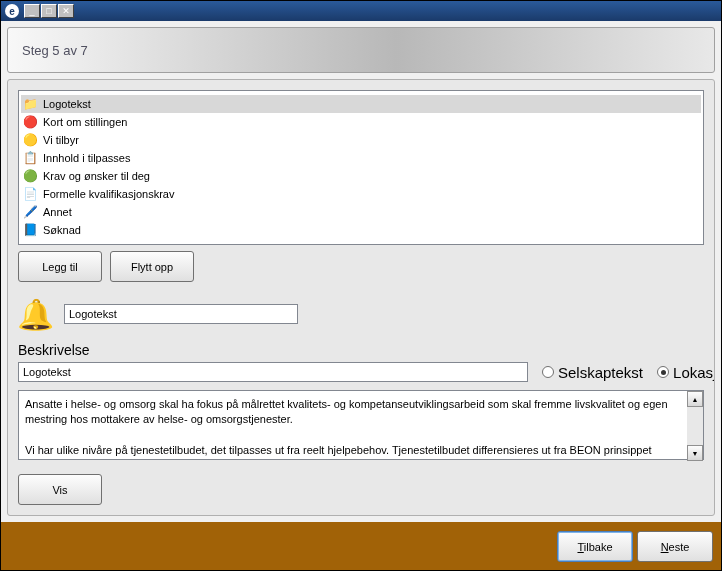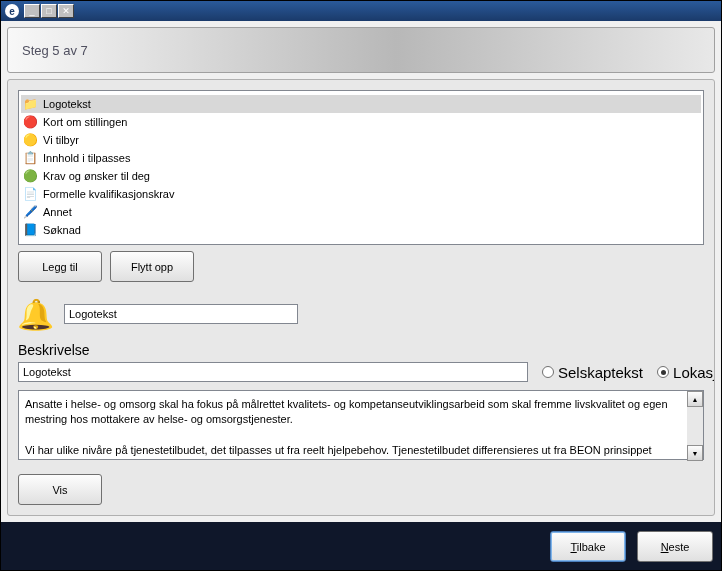--- a/index.html
+++ b/index.html
@@ -204,25 +204,25 @@
 .scroll-btn {
   height: 16px;
   background: linear-gradient(to bottom, #fdfdfd, #d8d8d8);
   border: 1px solid #909090;
   display: flex; align-items: center; justify-content: center;
   font-size: 7px;
 }
 .scroll-track { flex: 1; }
 .vis-row { margin-top: 12px; }
 .footer {
-  background: #0f172a;
+  background: #a16207;
   padding: 8px 8px 8px 0;
   display: flex;
   justify-content: flex-end;
-  gap: 11px;
+  gap: 4px;
   border-top: 1px solid transparent;
 }
 .footer .btn { min-width: 76px; }
 .underline { text-decoration: underline; }
 </style>
 </head>
 <body>
 
 <div class="window">
   <div class="titlebar">

